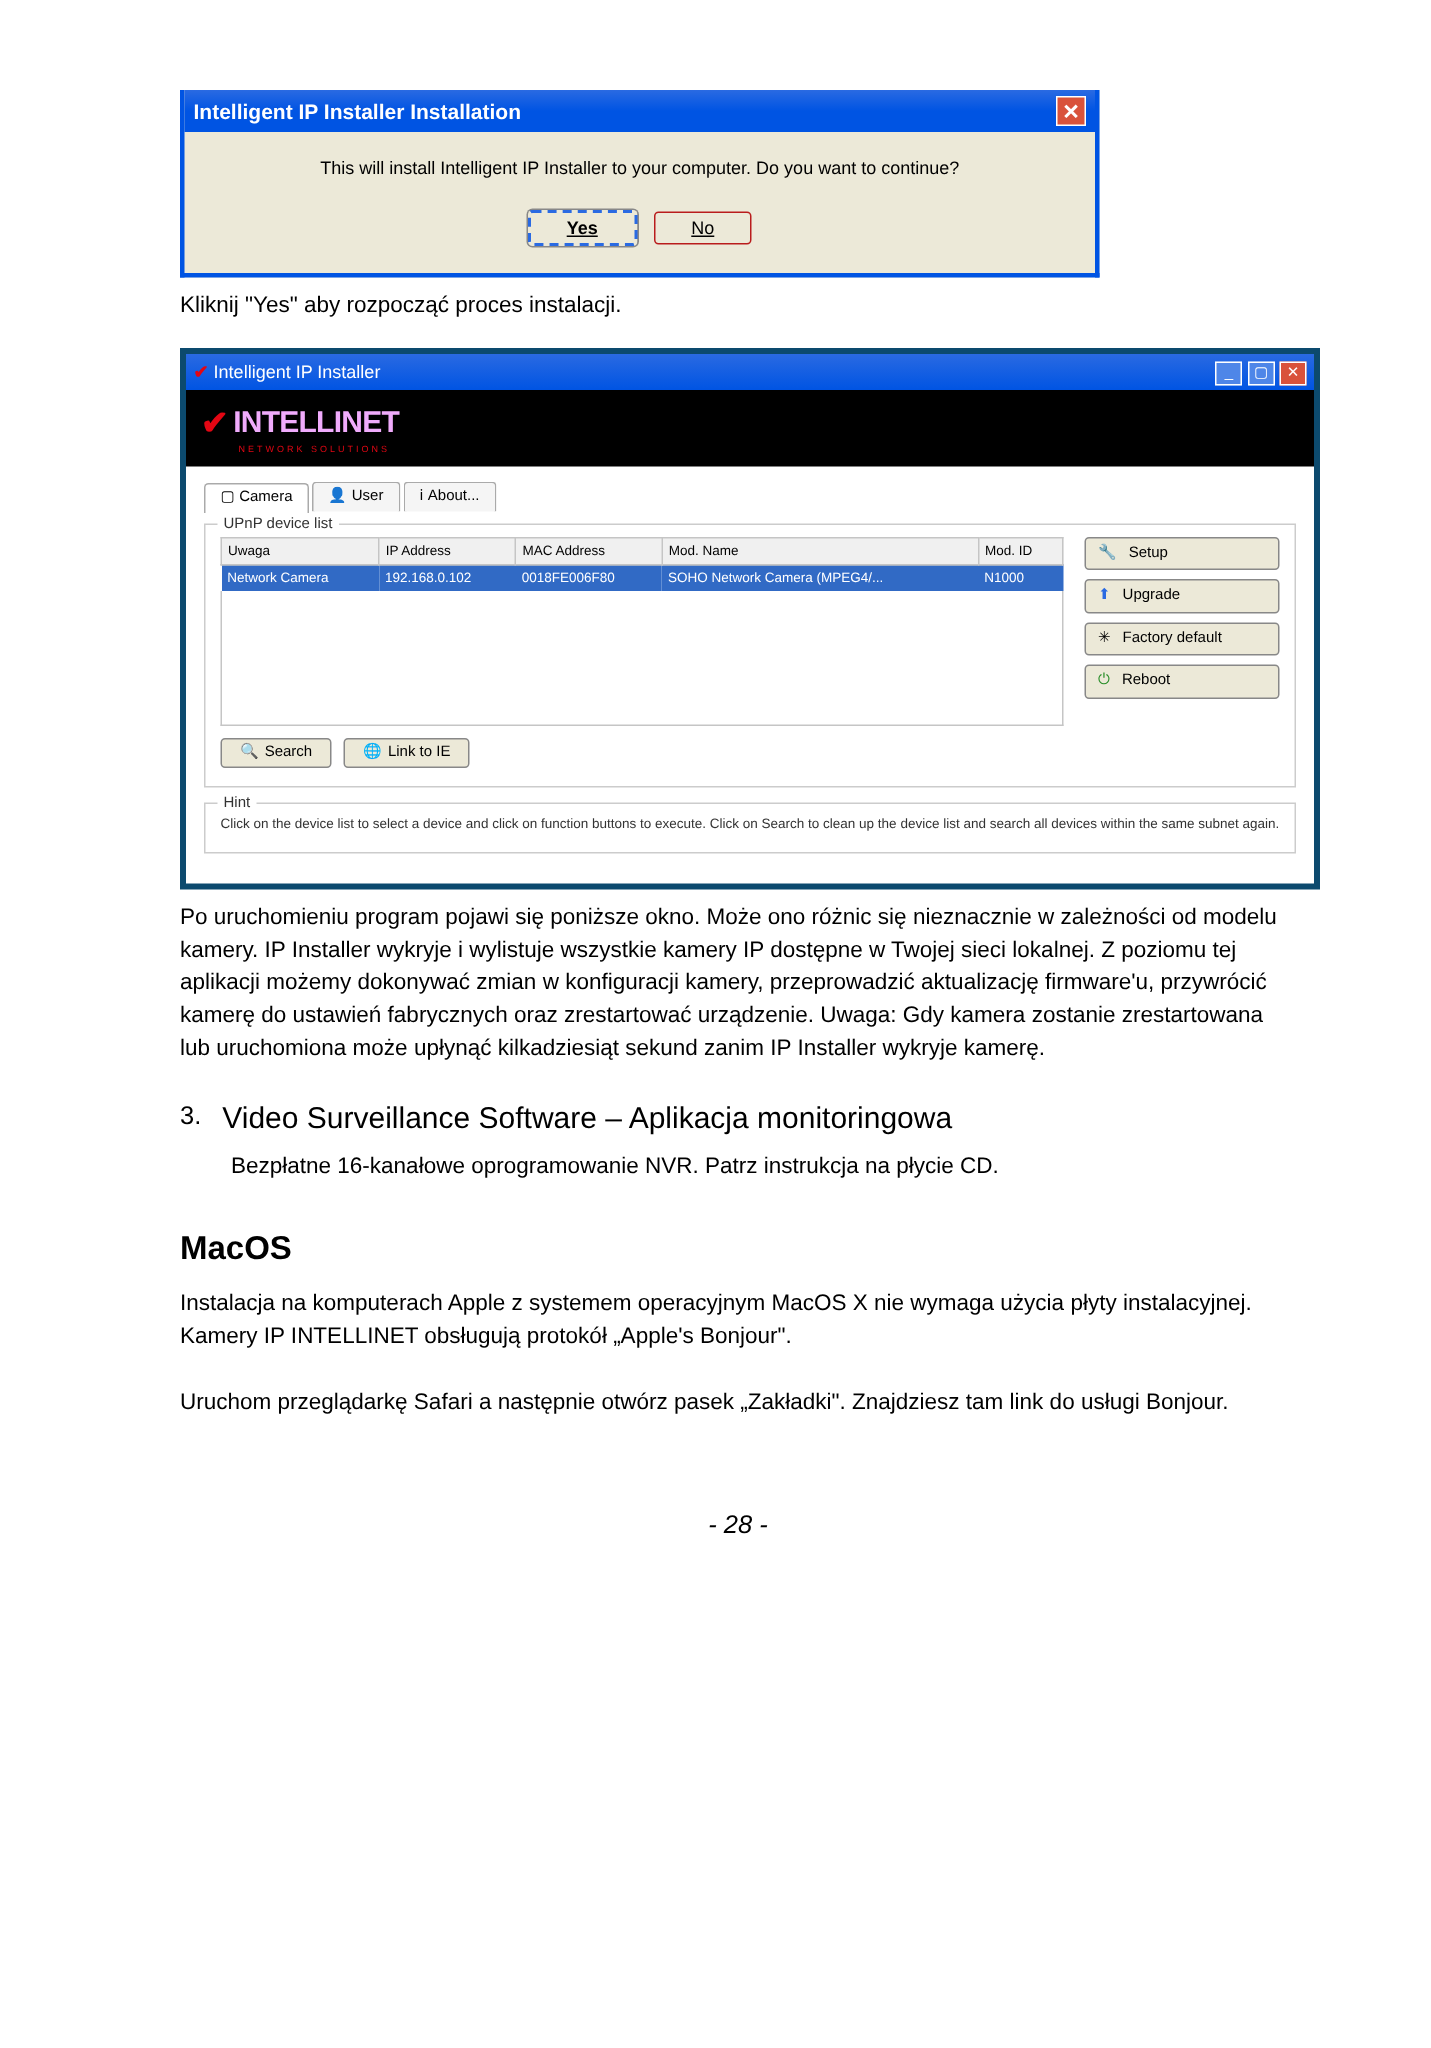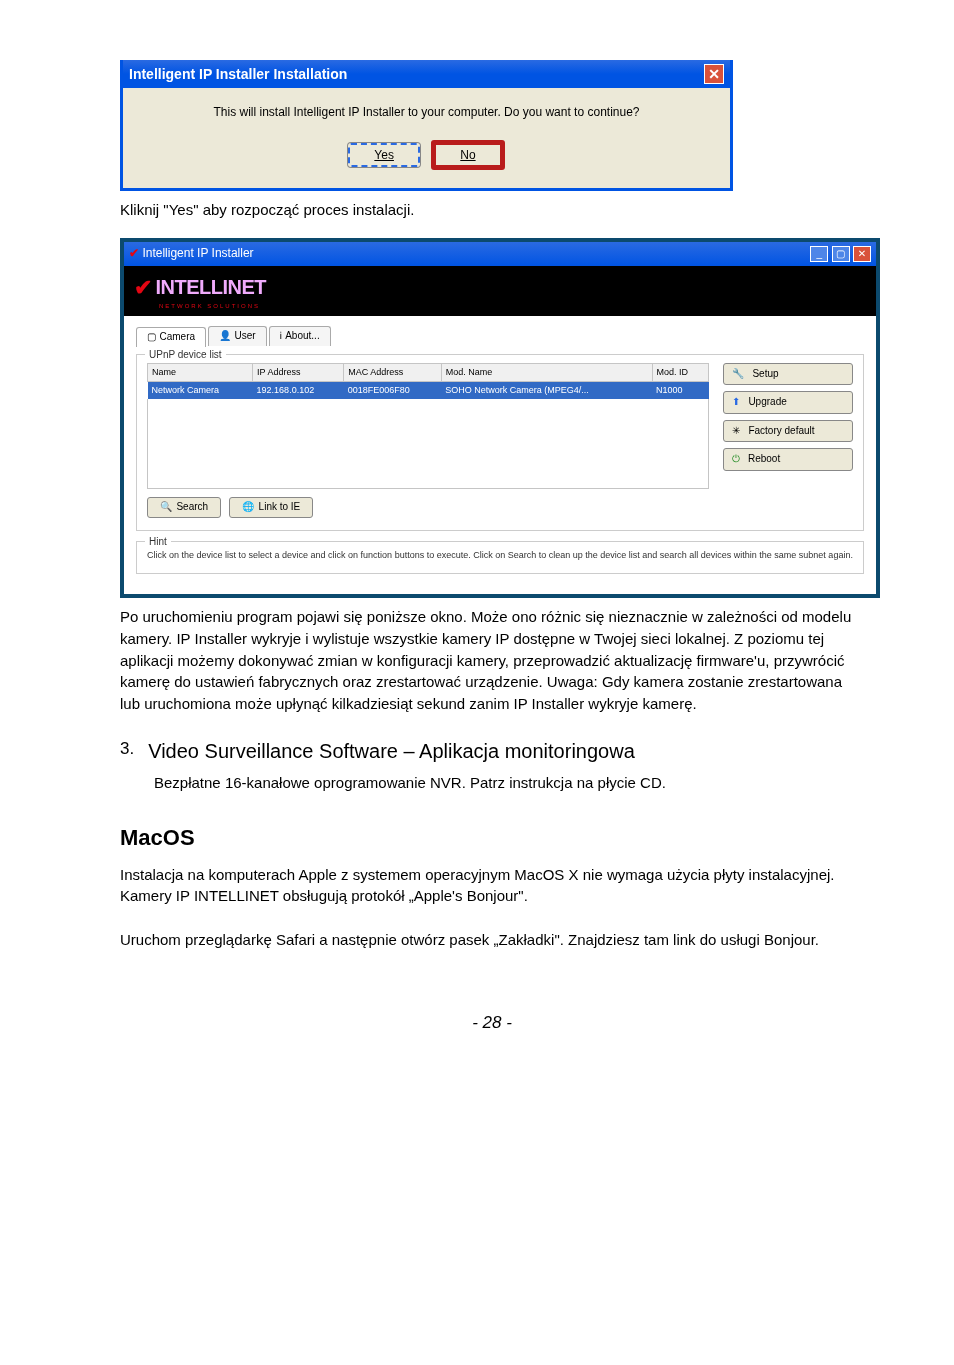--- a/index.html
+++ b/index.html
@@ -44,27 +44,27 @@
       font-size: 14px;
     }
     .dialog-body {
       padding: 16px 20px 18px;
       font-size: 12px;
       text-align: center;
     }
     .dialog-body p { margin-bottom: 18px; }
     .win-btn {
       background: #ece9d8;
-      border: 5px solid #b91c1c;
+      border: 1px solid #b91c1c;
       border-radius: 3px;
       padding: 3px 24px;
       font-size: 12px;
       margin: 0 4px;
     }
-    .win-btn.default { border: 2px dashed #2a6ae2; box-shadow: 0 0 0 1px #888; }
+    .win-btn.default { border: 2px dashed #2a6ae2; box-shadow: 0 0 0 1px #888; font-weight: bold; }
     .caption { margin: 6px 0 18px; }
     .app-window {
       border: 4px solid #0c4a6e;
       width: 760px;
       margin-bottom: 8px;
       background: #fff;
     }
     .app-titlebar {
       background: linear-gradient(to bottom, #2a6ae2, #0054e3);
       color: #fff;
@@ -282,21 +282,21 @@
           </div>
       </div>
 
       <div class="fieldset">
         <span class="fieldset-label">UPnP device list</span>
         <div class="device-area">
           <div class="device-table-wrap">
             <table class="device-table">
               <thead>
                 <tr>
-                  <th>Name</th>
+                  <th>Uwaga</th>
                   <th>IP Address</th>
                   <th>MAC Address</th>
                   <th>Mod. Name</th>
                   <th>Mod. ID</th>
                 </tr>
               </thead>
               <tbody>
                 <tr>
                   <td>Network Camera</td>
                   <td>192.168.0.102</td>

